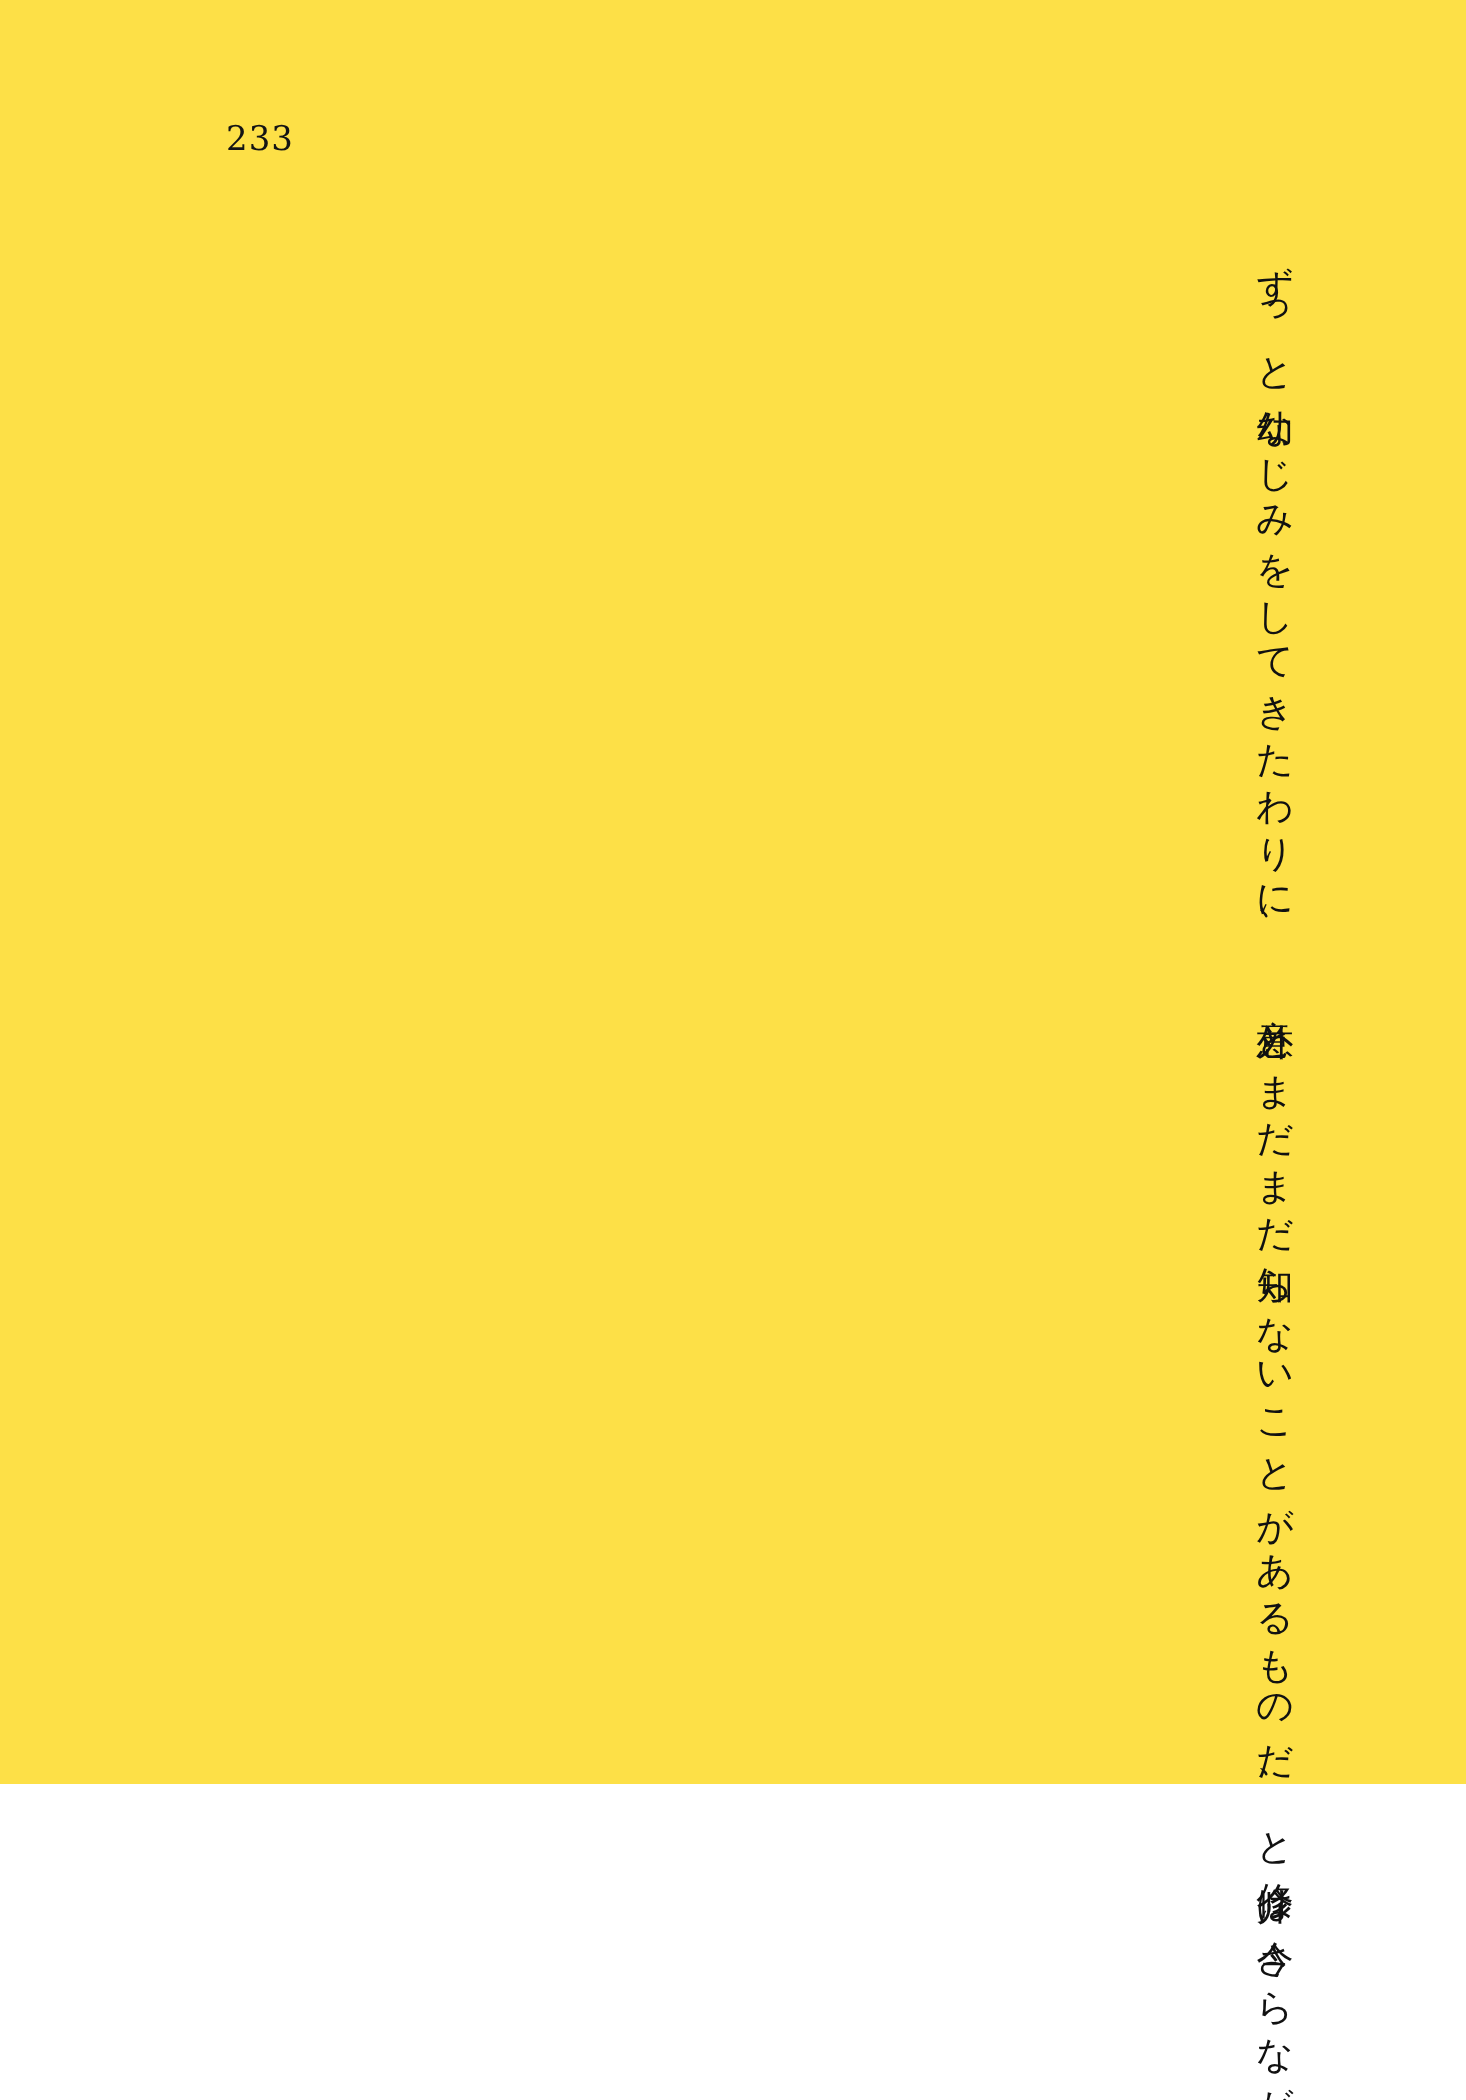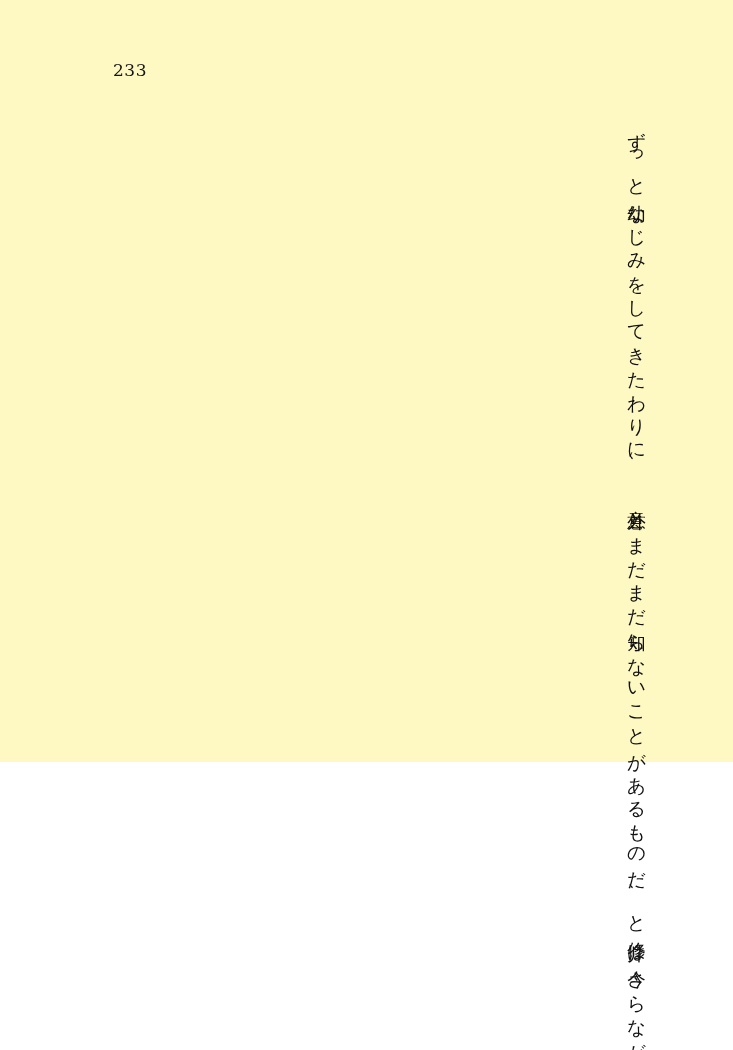--- a/index.html
+++ b/index.html
@@ -11,22 +11,22 @@
     width: 733px;
     height: 1050px;
     overflow: hidden;
     font-family: "DejaVu Serif", "Liberation Serif", serif;
     color: #1a1a1a;
   }
 
   #page {
     position: relative;
     width: 733px;
-    height: 762px;
-    background: #fef9c3;
+    height: 892px;
+    background: #fde047;
     box-sizing: border-box;
     text-align: right;
   }
 
   
   #page-number {
     position: absolute;
     top: 60px;
     left: 113px;
     font-size: 17px;

